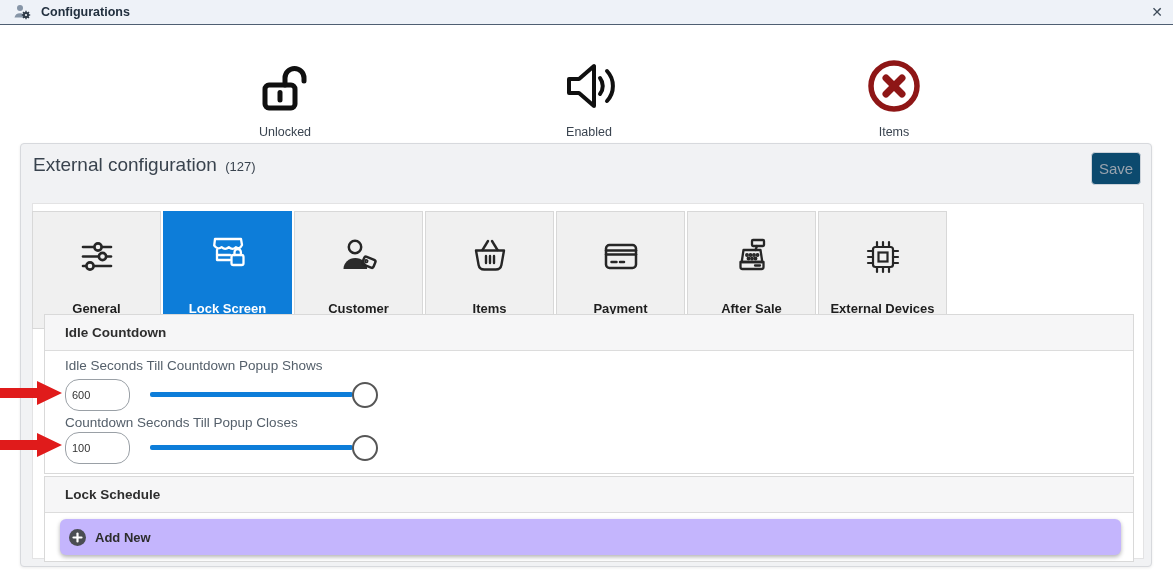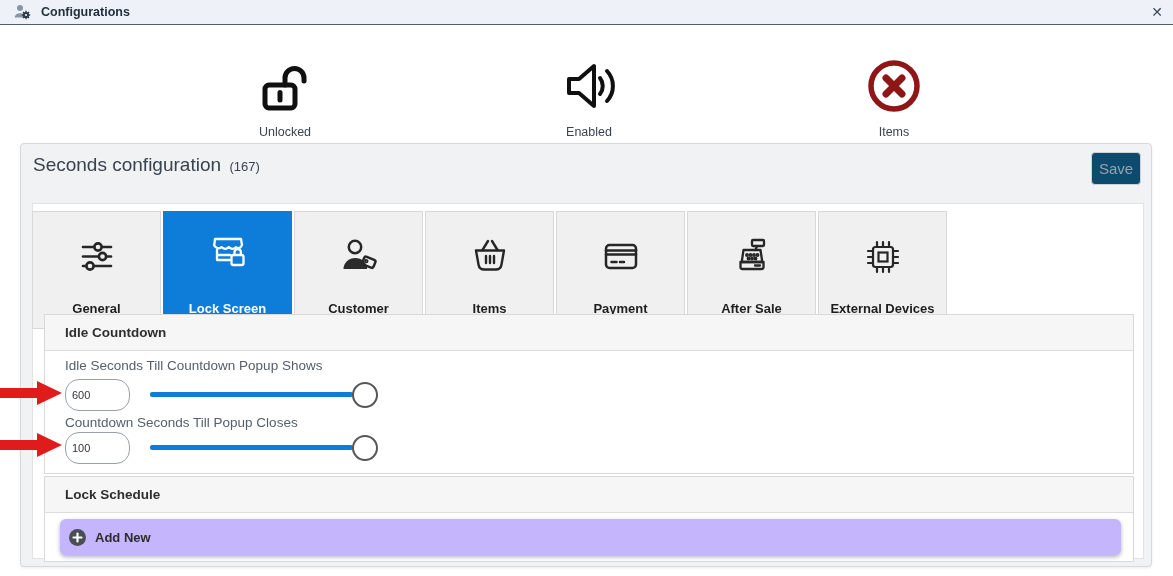--- a/index.html
+++ b/index.html
@@ -129,22 +129,22 @@
       <line x1="21" y1="21" x2="37" y2="37" stroke="#8e1616" stroke-width="7" stroke-linecap="round"></line>
       <line x1="37" y1="21" x2="21" y2="37" stroke="#8e1616" stroke-width="7" stroke-linecap="round"></line>
     </svg>
   </div>
   <div class="lbl">Items</div>
 </div>
 
 <div class="panel">
 
   <div class="panel-title">
-    <span class="big">Seconds configuration</span>
-    <span class="cnt">(167)</span>
+    <span class="big">External configuration</span>
+    <span class="cnt">(127)</span>
   </div>
   <button class="save-btn">Save</button>
 
   <div class="card">
 
     <div class="tabs">
       <div class="tab">
         <div class="t-ic">
           <svg width="40" height="40" viewBox="0 0 40 40" fill="none" stroke-width="2.6" stroke-linecap="round">
             <line x1="6" y1="10" x2="34" y2="10"></line>

